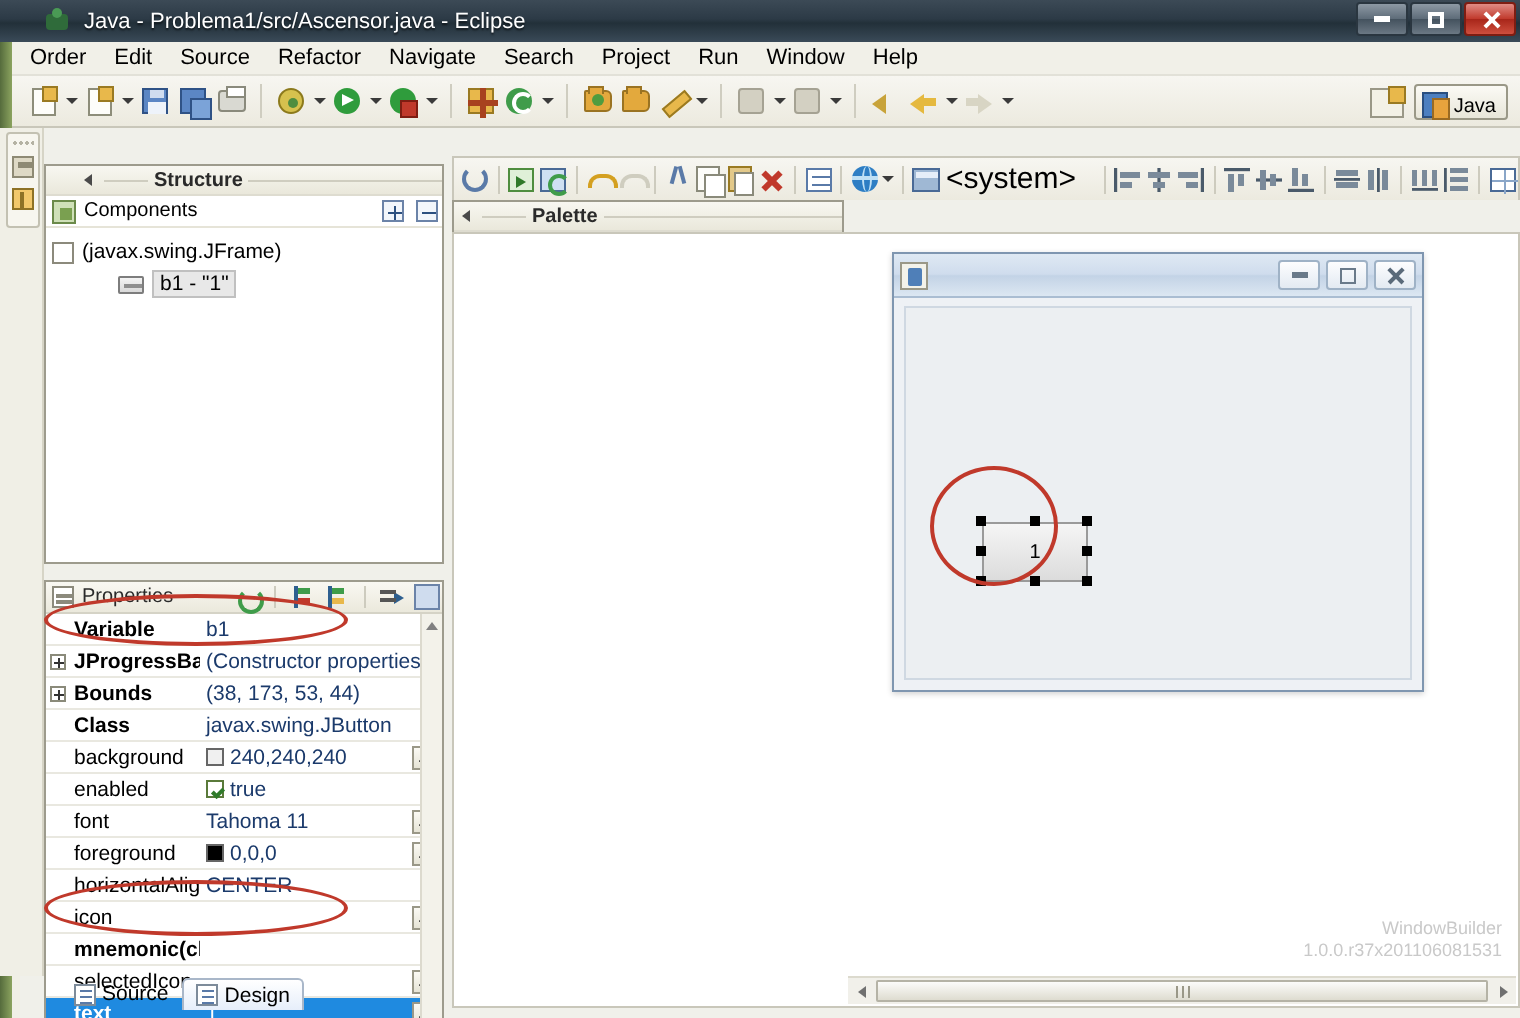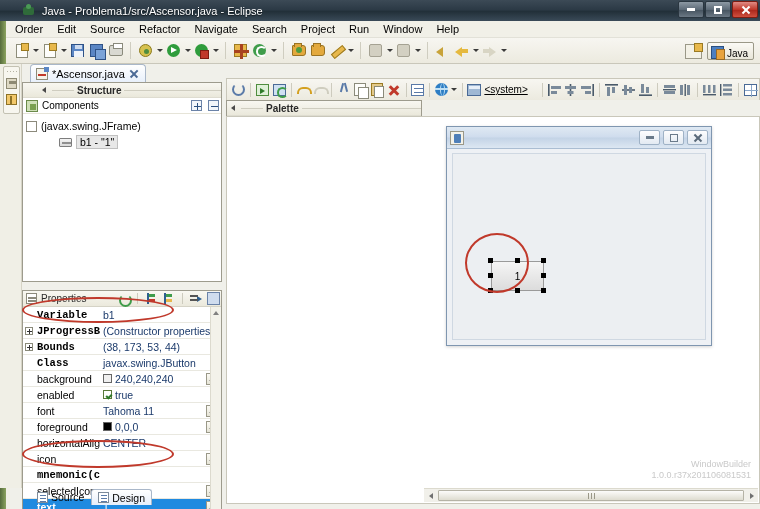--- a/index.html
+++ b/index.html
@@ -245,21 +245,21 @@
   .ph-ico.e{background:#cfdcee;border:1px solid #6b83a8;}
   .ph-sep{width:1px;height:11px;background:#cdcbbe;margin:0 2px;}
 
   .prop-table{font-size:10.5px;}
   .prow{display:flex;height:16px;align-items:center;border-bottom:1px solid #e9e8e0;}
   .prow .pexp{width:11px;display:flex;align-items:center;justify-content:center;flex:none;}
   .pexp i{width:8px;height:8px;border:1px solid #8a8a7a;background:#fff;position:relative;display:block;}
   .pexp i::before{content:"";position:absolute;left:1.5px;top:3px;width:5px;height:1px;background:#333;}
   .pexp i::after{content:"";position:absolute;left:3px;top:1.5px;width:1px;height:5px;background:#333;}
   .pname{width:66px;padding-left:3px;color:#000;white-space:nowrap;overflow:hidden;flex:none;}
-  .pname.bold{font-weight:bold;font-family:Liberation Mono, monospace;}
+  .pname.bold{font-weight:bold;}
   .pval{flex:1;padding-left:3px;color:#1b3a6b;white-space:nowrap;overflow:hidden;display:flex;align-items:center;gap:3px;}
   .prow.sel{background:#1f8ae0;}
   .prow.sel .pname{color:#fff;font-weight:bold;}
   .prow.sel .pval{color:#fff;}
   .pbtn{width:13px;height:12px;border:1px solid #9a9888;background:linear-gradient(180deg,#fbfaf4,#e6e4d6);
     font-size:8px;display:flex;align-items:center;justify-content:center;color:#333;flex:none;margin-right:2px;}
   .swatch{width:9px;height:9px;border:1px solid #666;display:inline-block;}
   .chk{width:9px;height:9px;border:1px solid #5a7a3a;background:#fff;position:relative;display:inline-block;}
   .chk::after{content:"";position:absolute;left:1.5px;top:3px;width:4px;height:2px;border-left:2px solid #2f7a2a;border-bottom:2px solid #2f7a2a;transform:rotate(-45deg);}
   .pscroll{position:absolute;right:0;top:16px;width:11px;bottom:0;background:#f3f2ea;border-left:1px solid #dcdace;}
@@ -369,21 +369,21 @@
   .d-del{width:12px;height:12px;position:relative;}
   .d-del::before,.d-del::after{content:"";position:absolute;left:0;top:5px;width:12px;height:3px;background:#c0392b;}
   .d-del::before{transform:rotate(45deg);} .d-del::after{transform:rotate(-45deg);}
   .d-prop{width:13px;height:12px;background:#fff;border:1px solid #5a7aa8;position:relative;}
   .d-prop::after{content:"";position:absolute;left:2px;top:3px;width:9px;height:1.5px;background:#5a7aa8;box-shadow:0 4px 0 #5a7aa8;}
   .d-globe{width:13px;height:13px;background:#2e7ec4;border-radius:50%;position:relative;}
   .d-globe::after{content:"";position:absolute;left:0;top:5px;width:13px;height:1.5px;background:#bfe0f5;}
   .d-globe::before{content:"";position:absolute;left:5px;top:0;width:3px;height:13px;border-left:1.5px solid #bfe0f5;border-right:1.5px solid #bfe0f5;border-radius:50%;}
   .d-laf{width:14px;height:12px;background:#9fb8d4;border:1px solid #4a6a96;position:relative;}
   .d-laf::after{content:"";position:absolute;left:1px;top:1px;width:11px;height:3px;background:#e6eef8;}
-  .laf-lbl{font-size:10px;color:#000;margin-left:2px;text-decoration:underline;}
+  .laf-lbl{font-size:15px;color:#000;margin-left:2px;}
   .d-grid{width:13px;height:12px;border:1px solid #4a6a96;background:#fff;position:relative;}
   .d-grid::after{content:"";position:absolute;left:0;top:5px;width:13px;height:1px;background:#8aa6c8;}
   .d-grid::before{content:"";position:absolute;left:6px;top:0;width:1px;height:12px;background:#8aa6c8;}
 
   .canvas {
     position:absolute; left:226px; top:116px; width:534px; height:388px;
     background:#ffffff; border:1px solid #c9c7ba;
   }
   .canvas-inner{position:absolute;left:196px;top:0;right:0;bottom:0;background:#ffffff;}
   .jframe{
@@ -589,27 +589,20 @@
   <div class="left-border2"></div>
 
   <div class="fastview">
     <div class="fv-box">
       <span class="fv-grip"></span>
       <span class="fv-ico1"></span>
       <span class="fv-ico2"></span>
     </div>
   </div>
 
-  <div class="tabstrip">
-    <div class="etab">
-      <span class="etab-ico"></span>
-      <span class="etab-lbl">*Ascensor.java</span>
-      <span class="etab-x"></span>
-    </div>
-  </div>
 
   <div class="structure-wrap">
     <div class="struct-titlebar">
       <span class="chev-left"></span>
       <span class="struct-rule sm"></span>
       <span class="struct-lbl">Structure</span>
       <span class="struct-rule"></span>
     </div>
     <div class="comp-head">
       <span class="comp-ico"></span>

